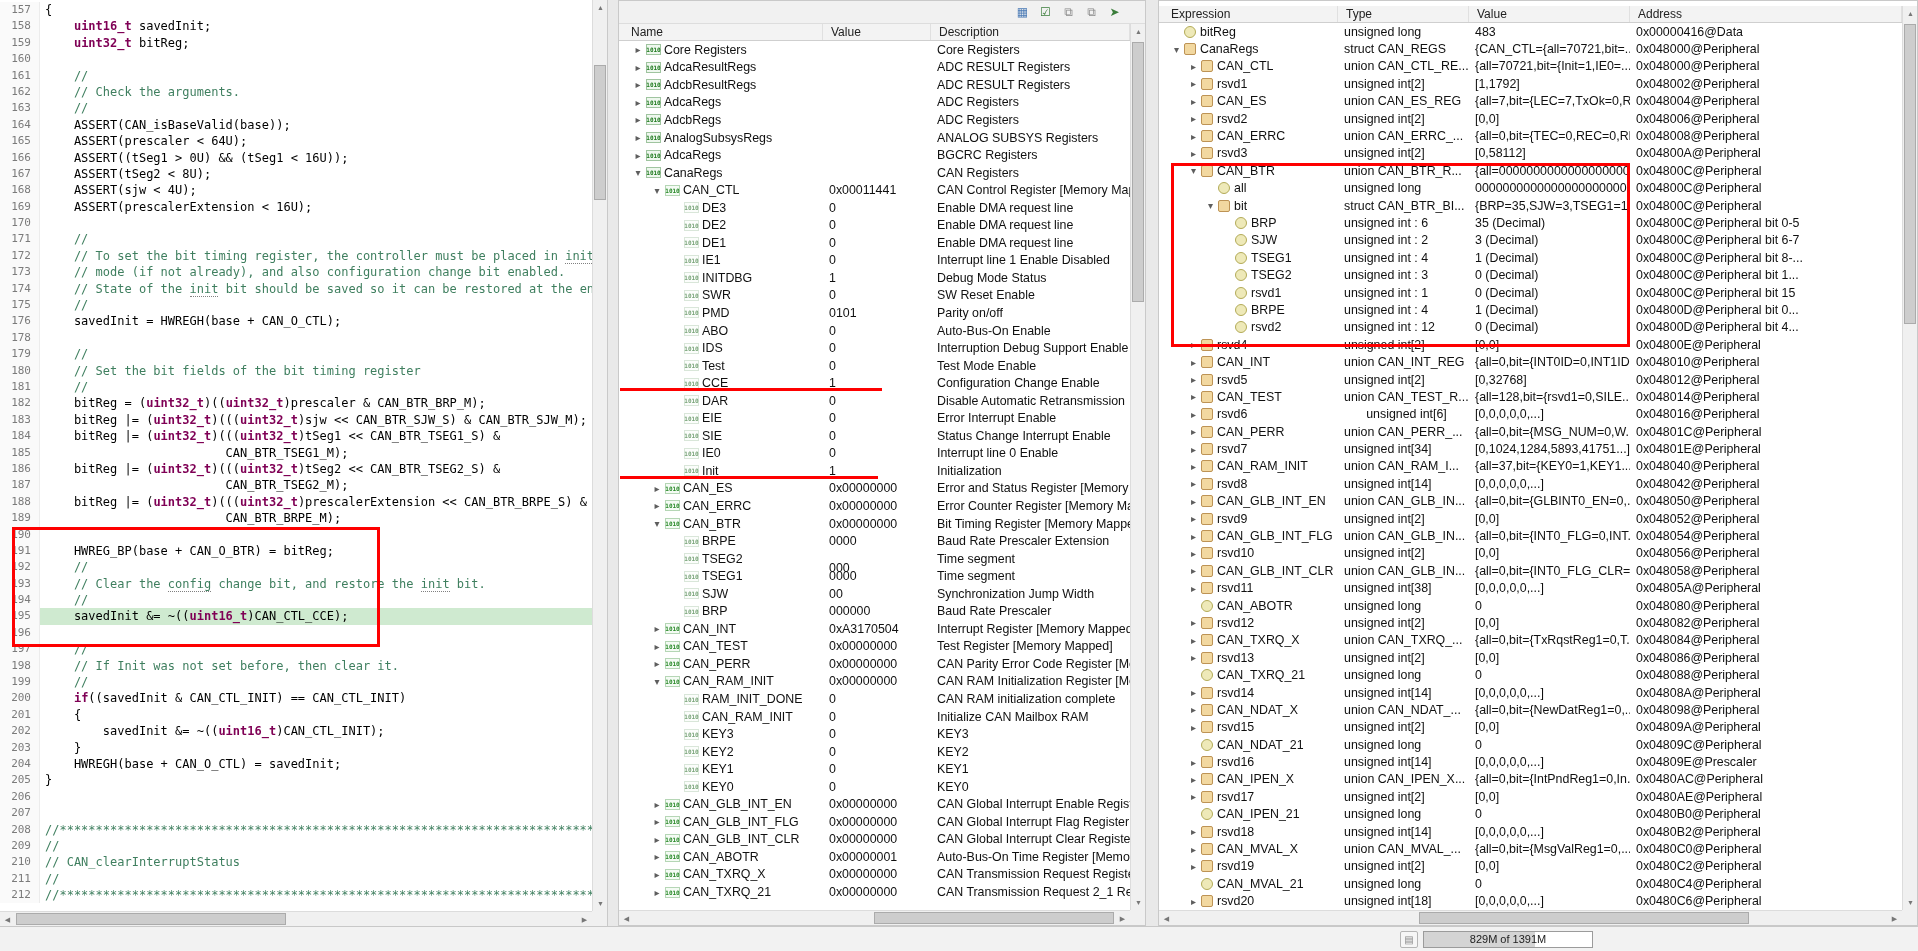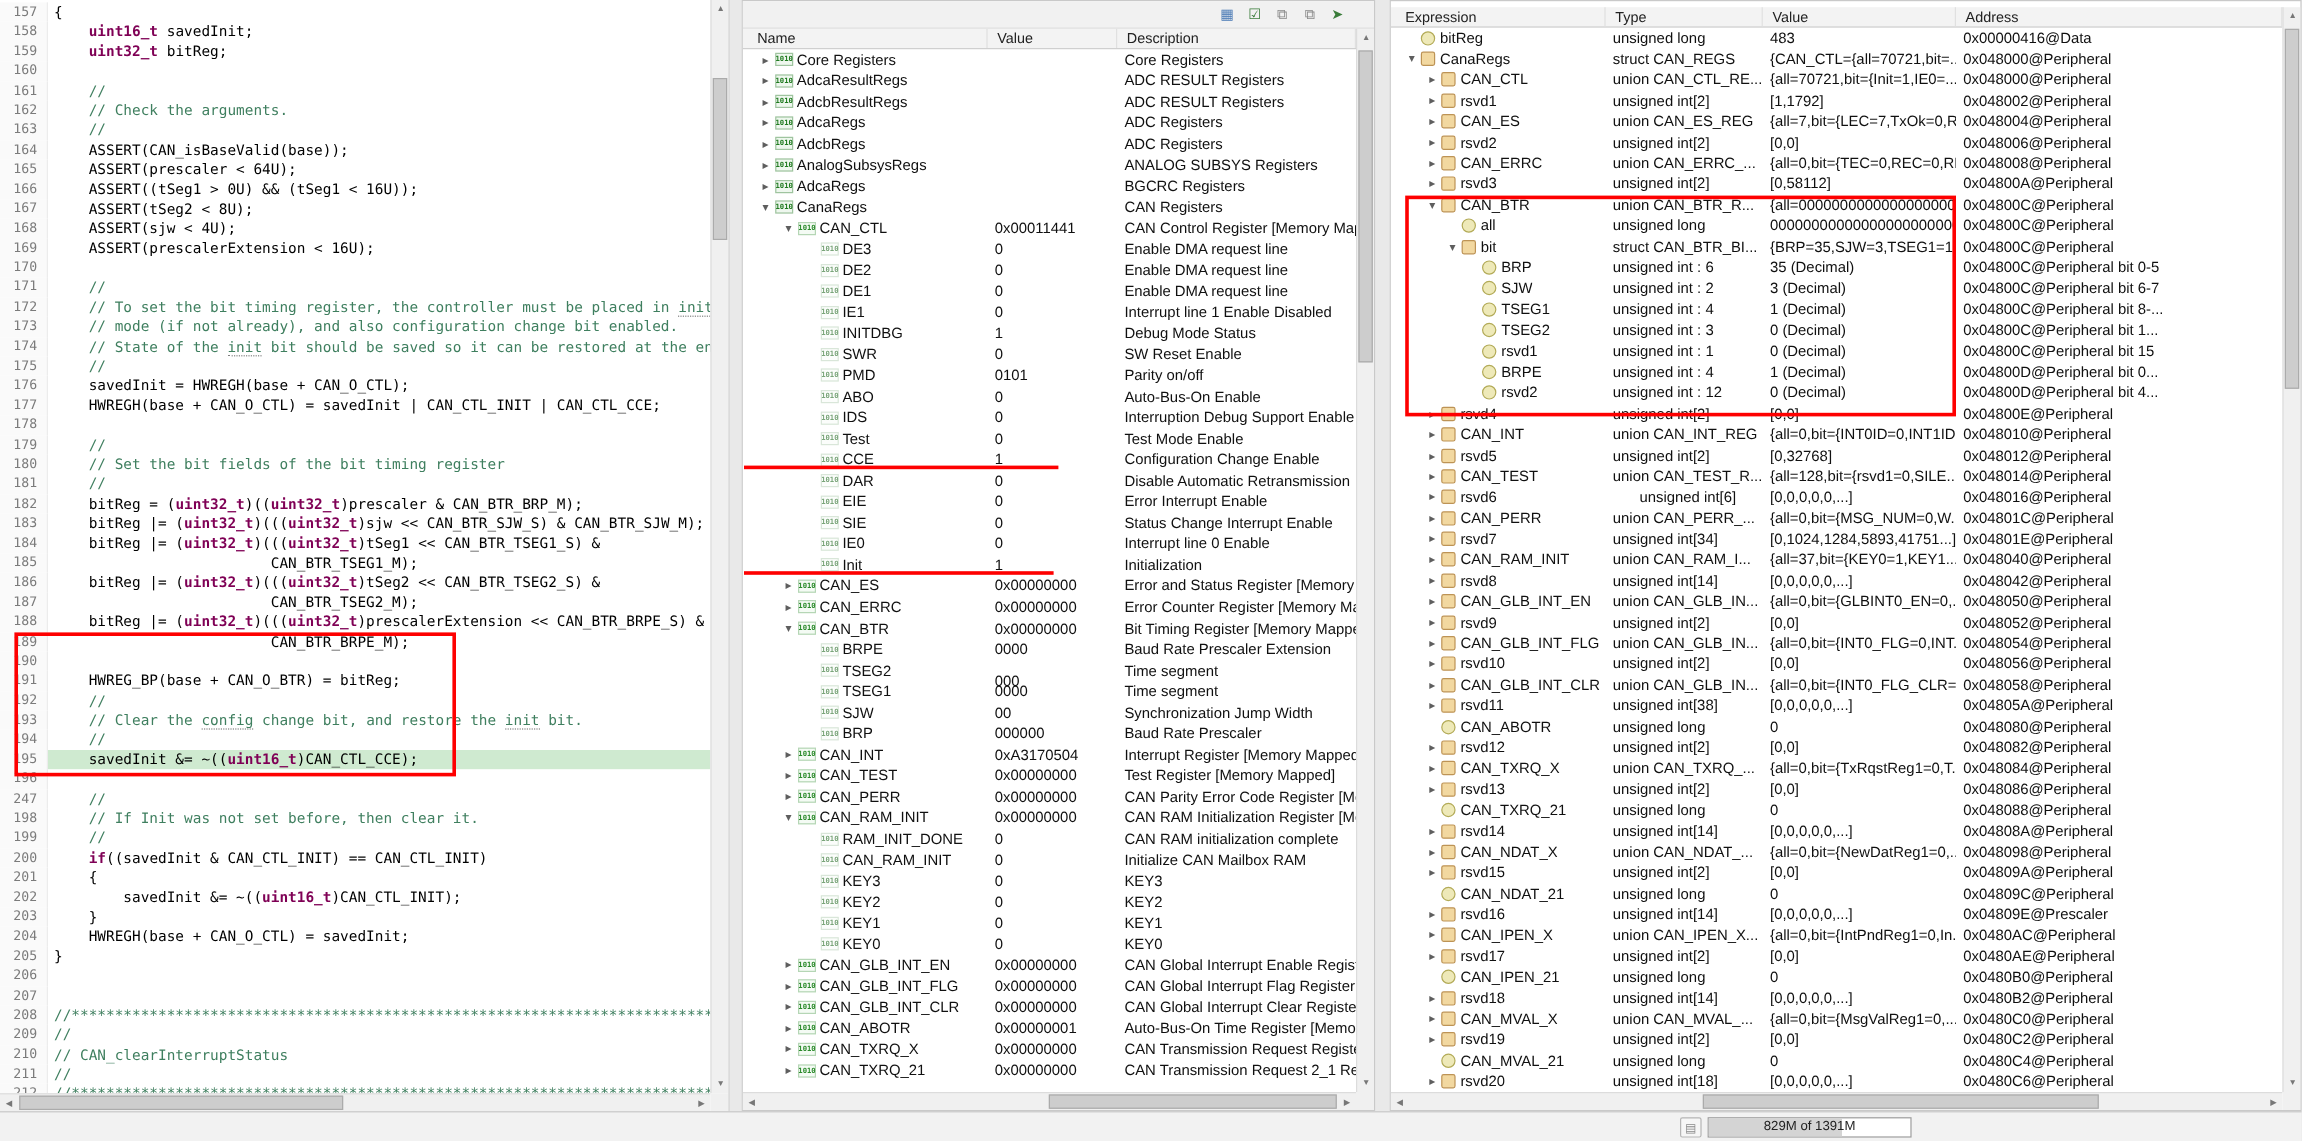--- a/index.html
+++ b/index.html
@@ -99,41 +99,40 @@
         <div class="cl"><span class="ln">167</span><span class="ct"><span class="tk-p">    ASSERT(tSeg2 &lt; 8U);</span></span></div>
         <div class="cl"><span class="ln">168</span><span class="ct"><span class="tk-p">    ASSERT(sjw &lt; 4U);</span></span></div>
         <div class="cl"><span class="ln">169</span><span class="ct"><span class="tk-p">    ASSERT(prescalerExtension &lt; 16U);</span></span></div>
         <div class="cl"><span class="ln">170</span><span class="ct"></span></div>
         <div class="cl"><span class="ln">171</span><span class="ct"><span class="tk-c">    //</span></span></div>
         <div class="cl"><span class="ln">172</span><span class="ct"><span class="tk-c">    // To set the bit timing register, the controller must be placed in </span><span class="tk-u">init</span></span></div>
         <div class="cl"><span class="ln">173</span><span class="ct"><span class="tk-c">    // mode (if not already), and also configuration change bit enabled.</span></span></div>
         <div class="cl"><span class="ln">174</span><span class="ct"><span class="tk-c">    // State of the </span><span class="tk-u">init</span><span class="tk-c"> bit should be saved so it can be restored at the end</span></span></div>
         <div class="cl"><span class="ln">175</span><span class="ct"><span class="tk-c">    //</span></span></div>
         <div class="cl"><span class="ln">176</span><span class="ct"><span class="tk-p">    savedInit = HWREGH(base + CAN_O_CTL);</span></span></div>
-        <div class="cl"><span class="ln">177</span><span class="ct"><span class="tk-p">    HWREGH(base + CAN_O_CTL) = savedInit | CAN_CTL_INIT | CAN_CTL_CCE;</span></span></div>
         <div class="cl"><span class="ln">178</span><span class="ct"></span></div>
         <div class="cl"><span class="ln">179</span><span class="ct"><span class="tk-c">    //</span></span></div>
         <div class="cl"><span class="ln">180</span><span class="ct"><span class="tk-c">    // Set the bit fields of the bit timing register</span></span></div>
         <div class="cl"><span class="ln">181</span><span class="ct"><span class="tk-c">    //</span></span></div>
         <div class="cl"><span class="ln">182</span><span class="ct"><span class="tk-p">    bitReg = (</span><span class="tk-t">uint32_t</span><span class="tk-p">)((</span><span class="tk-t">uint32_t</span><span class="tk-p">)prescaler &amp; CAN_BTR_BRP_M);</span></span></div>
         <div class="cl"><span class="ln">183</span><span class="ct"><span class="tk-p">    bitReg |= (</span><span class="tk-t">uint32_t</span><span class="tk-p">)(((</span><span class="tk-t">uint32_t</span><span class="tk-p">)sjw &lt;&lt; CAN_BTR_SJW_S) &amp; CAN_BTR_SJW_M);</span></span></div>
         <div class="cl"><span class="ln">184</span><span class="ct"><span class="tk-p">    bitReg |= (</span><span class="tk-t">uint32_t</span><span class="tk-p">)(((</span><span class="tk-t">uint32_t</span><span class="tk-p">)tSeg1 &lt;&lt; CAN_BTR_TSEG1_S) &amp;</span></span></div>
         <div class="cl"><span class="ln">185</span><span class="ct"><span class="tk-p">                         CAN_BTR_TSEG1_M);</span></span></div>
         <div class="cl"><span class="ln">186</span><span class="ct"><span class="tk-p">    bitReg |= (</span><span class="tk-t">uint32_t</span><span class="tk-p">)(((</span><span class="tk-t">uint32_t</span><span class="tk-p">)tSeg2 &lt;&lt; CAN_BTR_TSEG2_S) &amp;</span></span></div>
         <div class="cl"><span class="ln">187</span><span class="ct"><span class="tk-p">                         CAN_BTR_TSEG2_M);</span></span></div>
         <div class="cl"><span class="ln">188</span><span class="ct"><span class="tk-p">    bitReg |= (</span><span class="tk-t">uint32_t</span><span class="tk-p">)(((</span><span class="tk-t">uint32_t</span><span class="tk-p">)prescalerExtension &lt;&lt; CAN_BTR_BRPE_S) &amp;</span></span></div>
         <div class="cl"><span class="ln">189</span><span class="ct"><span class="tk-p">                         CAN_BTR_BRPE_M);</span></span></div>
         <div class="cl"><span class="ln">190</span><span class="ct"></span></div>
         <div class="cl"><span class="ln">191</span><span class="ct"><span class="tk-p">    HWREG_BP(base + CAN_O_BTR) = bitReg;</span></span></div>
         <div class="cl"><span class="ln">192</span><span class="ct"><span class="tk-c">    //</span></span></div>
         <div class="cl"><span class="ln">193</span><span class="ct"><span class="tk-c">    // Clear the </span><span class="tk-u">config</span><span class="tk-c"> change bit, and restore the </span><span class="tk-u">init</span><span class="tk-c"> bit.</span></span></div>
         <div class="cl"><span class="ln">194</span><span class="ct"><span class="tk-c">    //</span></span></div>
         <div class="cl hl"><span class="ln">195</span><span class="ct"><span class="tk-p">    savedInit &amp;= ~((</span><span class="tk-t">uint16_t</span><span class="tk-p">)CAN_CTL_CCE);</span></span></div>
         <div class="cl"><span class="ln">196</span><span class="ct"></span></div>
-        <div class="cl"><span class="ln">247</span><span class="ct"><span class="tk-c">    //</span></span></div>
+        <div class="cl"><span class="ln">197</span><span class="ct"><span class="tk-c">    //</span></span></div>
         <div class="cl"><span class="ln">198</span><span class="ct"><span class="tk-c">    // If Init was not set before, then clear it.</span></span></div>
         <div class="cl"><span class="ln">199</span><span class="ct"><span class="tk-c">    //</span></span></div>
         <div class="cl"><span class="ln">200</span><span class="ct"><span class="tk-p">    </span><span class="tk-k">if</span><span class="tk-p">((savedInit &amp; CAN_CTL_INIT) == CAN_CTL_INIT)</span></span></div>
         <div class="cl"><span class="ln">201</span><span class="ct"><span class="tk-p">    {</span></span></div>
         <div class="cl"><span class="ln">202</span><span class="ct"><span class="tk-p">        savedInit &amp;= ~((</span><span class="tk-t">uint16_t</span><span class="tk-p">)CAN_CTL_INIT);</span></span></div>
         <div class="cl"><span class="ln">203</span><span class="ct"><span class="tk-p">    }</span></span></div>
         <div class="cl"><span class="ln">204</span><span class="ct"><span class="tk-p">    HWREGH(base + CAN_O_CTL) = savedInit;</span></span></div>
         <div class="cl"><span class="ln">205</span><span class="ct"><span class="tk-p">}</span></span></div>
         <div class="cl"><span class="ln">206</span><span class="ct"></span></div>
         <div class="cl"><span class="ln">207</span><span class="ct"></span></div>

